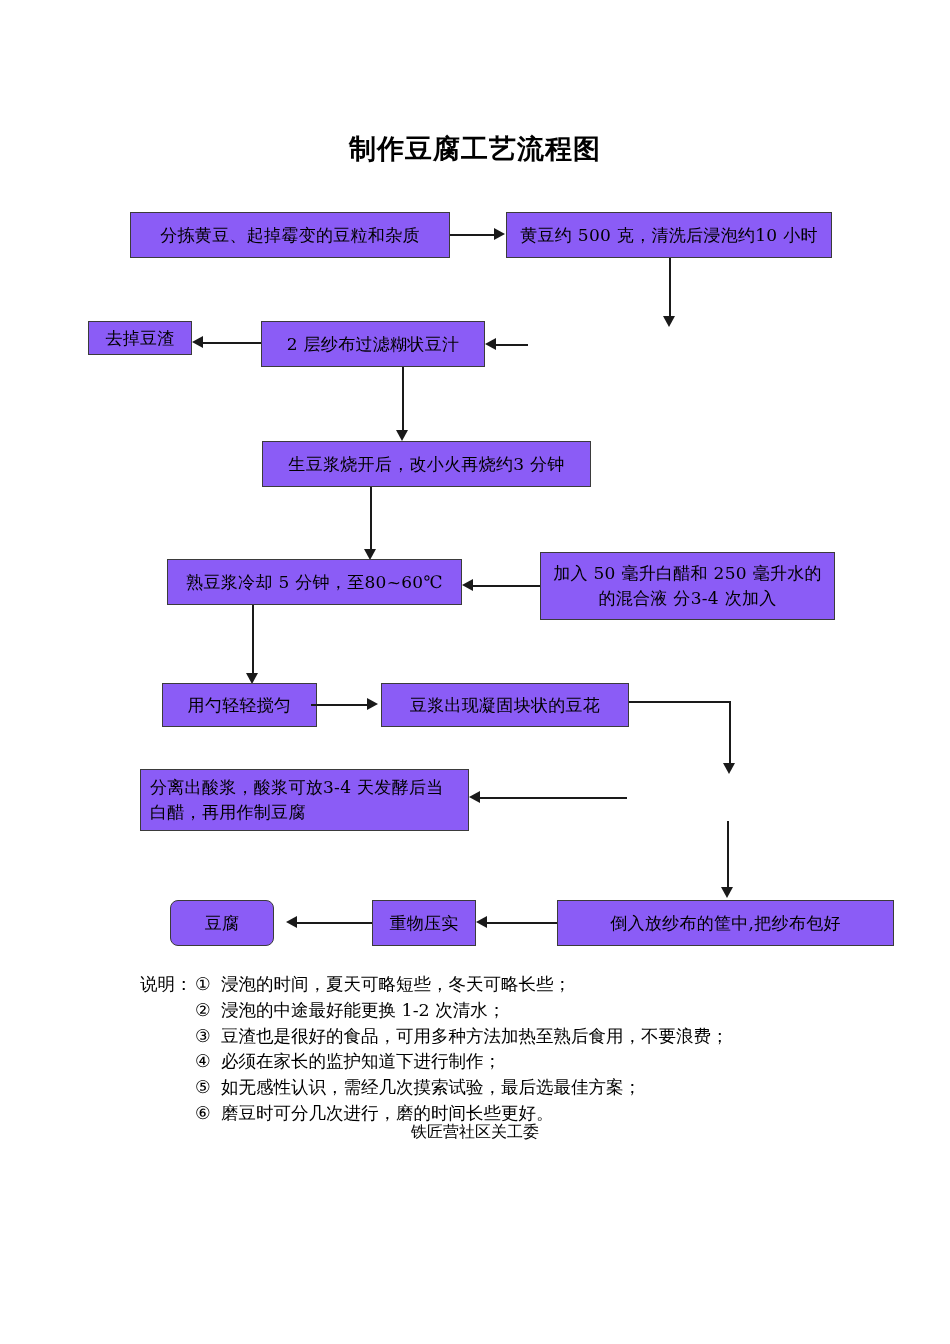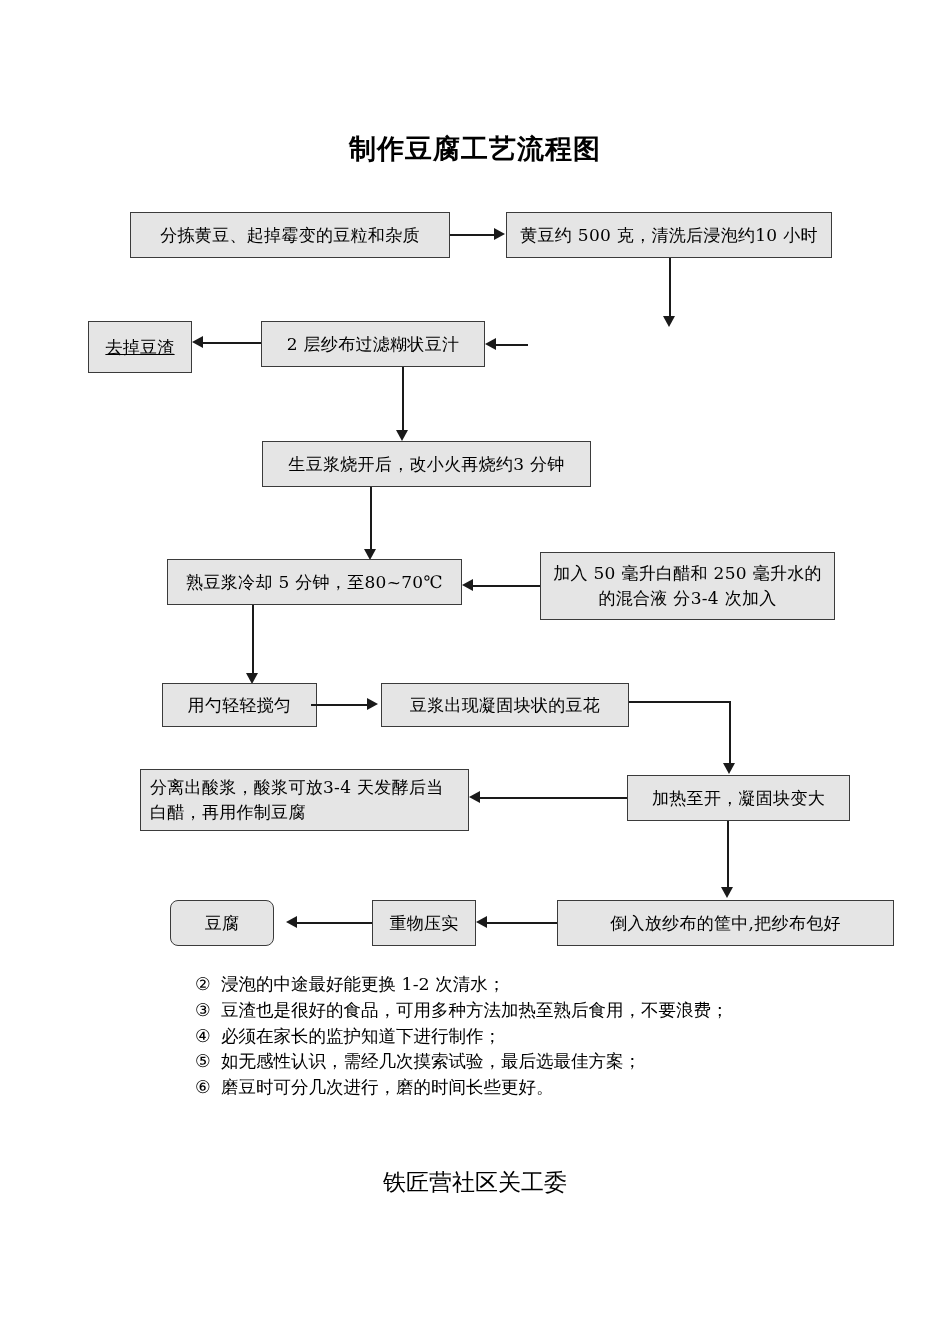--- a/index.html
+++ b/index.html
@@ -27,21 +27,21 @@
     text-align: center;
     font-size: 27px;
     font-weight: bold;
     letter-spacing: 1px;
     font-family: "DejaVu Sans", "Liberation Sans", sans-serif;
   }
   .box {
     position: absolute;
     box-sizing: border-box;
     border: 1.6px solid #3b3b3b;
-    background: #e5e5e5;
+    background: #8b5cf6;
     display: flex;
     align-items: center;
     font-size: 17px;
     line-height: 1.45;
     letter-spacing: 0.3px;
   }
   .box .txt {
     display: block;
     width: 100%;
     padding: 0 9px;
@@ -99,22 +99,21 @@
     width: 26px;
     flex: 0 0 26px;
   }
   .notes .ntext { flex: 1 1 auto; }
   .footer {
     position: absolute;
     left: 0;
     top: 1122px;
     width: 950px;
     text-align: center;
-    font-size: 23px;
-    margin-top: 45px;
+    font-size: 16px;
   }
 </style>
 </head>
 <body>
 
 <div id="page">
 
   <div class="title">制作豆腐工艺流程图</div>
 
   <div class="box center" style="left:130px; top:212px; width:320px; height:46px;">
@@ -135,36 +134,36 @@
   <div class="hline" style="left:496px; top:344px; width:32px;"></div>
   <div class="arrow left" style="left:485px; top:338px;"></div>
 
   <div class="box center" style="left:261px; top:321px; width:224px; height:46px;">
     <span class="txt">2 层纱布过滤糊状豆汁</span>
   </div>
 
   <div class="hline" style="left:203px; top:342px; width:58px;"></div>
   <div class="arrow left" style="left:192px; top:336px;"></div>
 
-  <div class="box center" style="left:88px; top:321px; width:104px; height:52px;text-decoration:underline;">
+  <div class="box center" style="left:88px; top:321px; width:104px; height:34px;">
     <span class="txt">去掉豆渣</span>
   </div>
 
   <div class="vline" style="left:402px; top:367px; height:63px;"></div>
   <div class="arrow down" style="left:396px; top:430px;"></div>
 
   <div class="box center" style="left:246px; top:441px; width:329px; height:46px;margin-left:16px;">
     <span class="txt">生豆浆烧开后，改小火再烧约3 分钟</span>
   </div>
 
   <div class="vline" style="left:370px; top:487px; height:62px;"></div>
   <div class="arrow down" style="left:364px; top:549px;"></div>
 
   <div class="box center" style="left:167px; top:559px; width:295px; height:46px;">
-    <span class="txt">熟豆浆冷却 5 分钟，至80~70℃</span>
+    <span class="txt">熟豆浆冷却 5 分钟，至80~60℃</span>
   </div>
 
   <div class="box center" style="left:540px; top:552px; width:295px; height:68px;">
     <span class="txt">加入 50 毫升白醋和 250 毫升水的的混合液 分3-4 次加入</span>
   </div>
 
   <div class="hline" style="left:473px; top:585px; width:67px;"></div>
   <div class="arrow left" style="left:462px; top:579px;"></div>
 
   <div class="vline" style="left:252px; top:605px; height:68px;"></div>
@@ -178,23 +177,20 @@
   <div class="arrow right" style="left:367px; top:698px;"></div>
 
   <div class="box center" style="left:381px; top:683px; width:248px; height:44px;">
     <span class="txt">豆浆出现凝固块状的豆花</span>
   </div>
 
   <div class="hline" style="left:629px; top:701px; width:102px;"></div>
   <div class="vline" style="left:729px; top:701px; height:62px;"></div>
   <div class="arrow down" style="left:723px; top:763px;"></div>
 
-  <div class="box center" style="left:627px; top:775px; width:223px; height:46px;">
-    <span class="txt">加热至开，凝固块变大</span>
-  </div>
 
   <div class="hline" style="left:480px; top:797px; width:147px;"></div>
   <div class="arrow left" style="left:469px; top:791px;"></div>
 
   <div class="box top" style="left:140px; top:769px; width:329px; height:62px;">
     <span class="txt">分离出酸浆，酸浆可放3-4 天发酵后当白醋，再用作制豆腐</span>
   </div>
 
   <div class="vline" style="left:727px; top:821px; height:66px;"></div>
   <div class="arrow down" style="left:721px; top:887px;"></div>
@@ -212,20 +208,25 @@
 
   <div class="hline" style="left:297px; top:922px; width:75px;"></div>
   <div class="arrow left" style="left:286px; top:916px;"></div>
 
   <div class="box center" style="left:170px; top:900px; width:104px; height:46px;border-radius:8px;">
     <span class="txt">豆腐</span>
   </div>
 
   <div class="notes">
     <div class="nrow">
+      <span class="lead">说明：</span>
+      <span class="num">①</span>
+      <span class="ntext">浸泡的时间，夏天可略短些，冬天可略长些；</span>
+    </div>
+    <div class="nrow">
       <span class="lead"></span>
       <span class="num">②</span>
       <span class="ntext">浸泡的中途最好能更换 1-2 次清水；</span>
     </div>
     <div class="nrow">
       <span class="lead"></span>
       <span class="num">③</span>
       <span class="ntext">豆渣也是很好的食品，可用多种方法加热至熟后食用，不要浪费；</span>
     </div>
     <div class="nrow">

